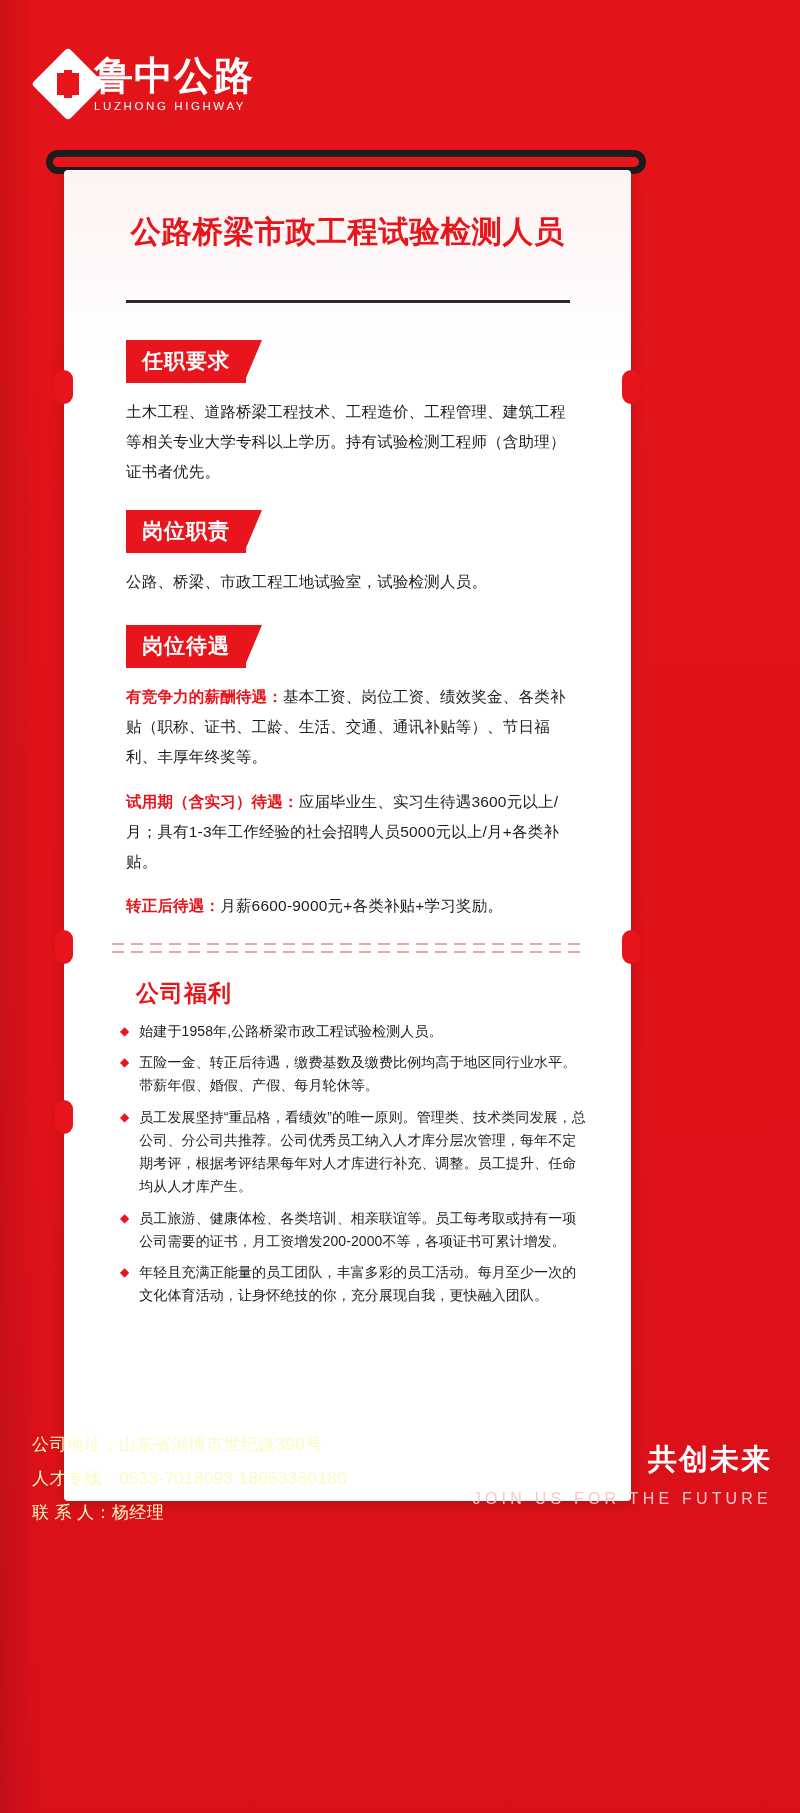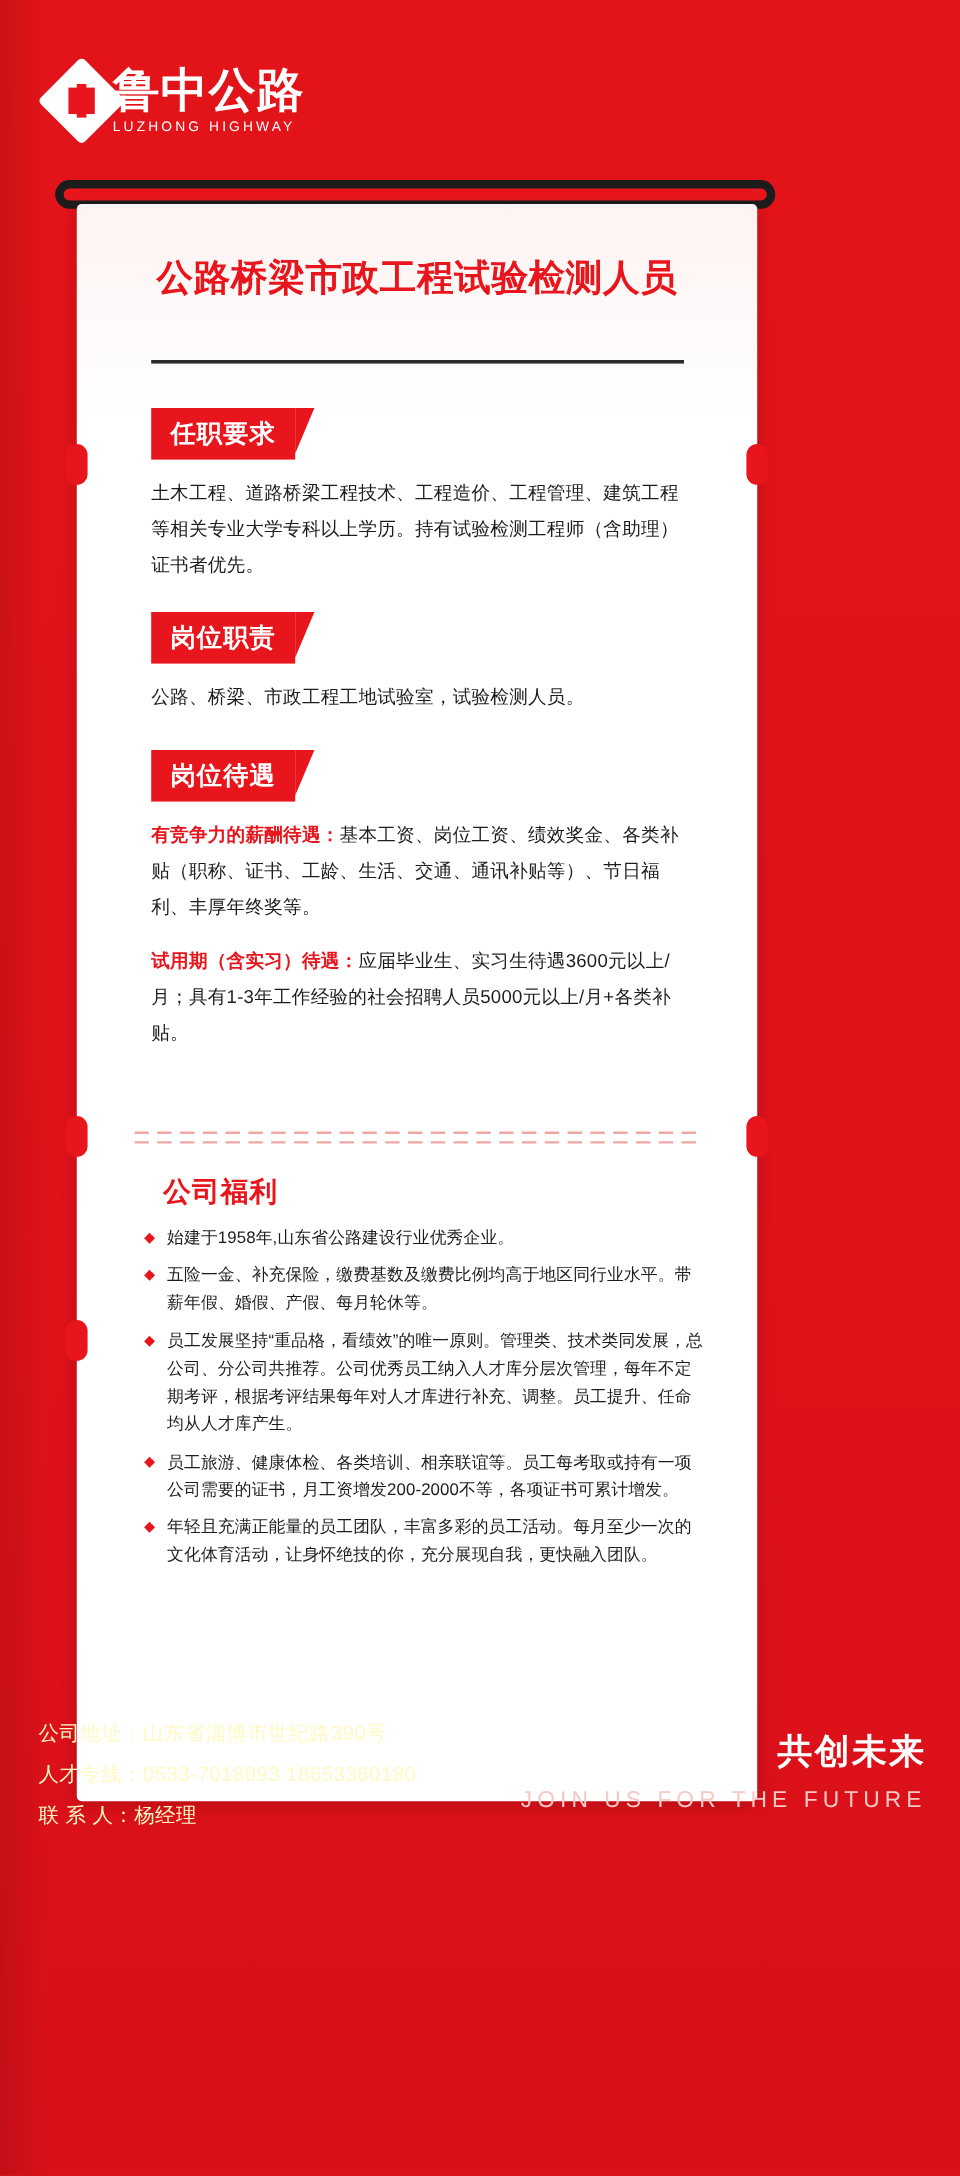--- a/index.html
+++ b/index.html
@@ -218,21 +218,21 @@
   }
   .join-cn {
     color: #ffffff;
     font-size: 29px;
     font-weight: bold;
     letter-spacing: 2px;
   }
   .join-cn span { margin-left: 36px; }
   .join-en {
     color: #f6c9c4;
-    font-size: 19px;
+    font-size: 16px;
     letter-spacing: 4.2px;
     margin-top: 10px;
   }
 </style>
 </head>
 <body>
 
 <div class="bg-shade"></div>
 
 <div class="logo-wrap">
@@ -275,41 +275,44 @@
     <div class="tag">岗位待遇</div>
 
     <div class="body-text para">
       <span class="hl">有竞争力的薪酬待遇：</span><span>基本工资、岗位工资、绩效奖金、各类补贴（职称、证书、工龄、生活、交通、通讯补贴等）、节日福利、丰厚年终奖等。</span>
     </div>
 
     <div class="body-text para">
       <span class="hl">试用期（含实习）待遇：</span><span>应届毕业生、实习生待遇3600元以上/月；具有1-3年工作经验的社会招聘人员5000元以上/月+各类补贴。</span>
     </div>
 
+    <div class="body-text para">
+      <span class="hl">转正后待遇：</span><span>月薪6600-9000元+各类补贴+学习奖励。</span>
+    </div>
   </div>
 
   <div class="dash-sep">
     <svg width="470" height="16" viewBox="0 0 470 16">
       <g stroke="#f0a7a4" stroke-width="2" fill="none">
         <path d="M0 4 H470" stroke-dasharray="12 7"></path>
         <path d="M0 12 H470" stroke-dasharray="12 7"></path>
       </g>
     </svg>
   </div>
 
   <div class="benefits-title">公司福利</div>
 
   <div class="benefit-list">
     <div class="benefit">
       <span class="diamond">◆</span>
-      <span class="benefit-txt">始建于1958年,山东省公路建设行业优秀企业。</span>
-    </div>
-    <div class="benefit">
-      <span class="diamond">◆</span>
-      <span class="benefit-txt">五险一金、补充保险，缴费基数及缴费比例均高于地区同行业水平。带薪年假、婚假、产假、每月轮休等。</span>
+      <span class="benefit-txt">始建于1958年,公路桥梁市政工程试验检测人员。</span>
+    </div>
+    <div class="benefit">
+      <span class="diamond">◆</span>
+      <span class="benefit-txt">五险一金、转正后待遇，缴费基数及缴费比例均高于地区同行业水平。带薪年假、婚假、产假、每月轮休等。</span>
     </div>
     <div class="benefit">
       <span class="diamond">◆</span>
       <span class="benefit-txt">员工发展坚持“重品格，看绩效”的唯一原则。管理类、技术类同发展，总公司、分公司共推荐。公司优秀员工纳入人才库分层次管理，每年不定期考评，根据考评结果每年对人才库进行补充、调整。员工提升、任命均从人才库产生。</span>
     </div>
     <div class="benefit">
       <span class="diamond">◆</span>
       <span class="benefit-txt">员工旅游、健康体检、各类培训、相亲联谊等。员工每考取或持有一项公司需要的证书，月工资增发200-2000不等，各项证书可累计增发。</span>
     </div>
     <div class="benefit">

